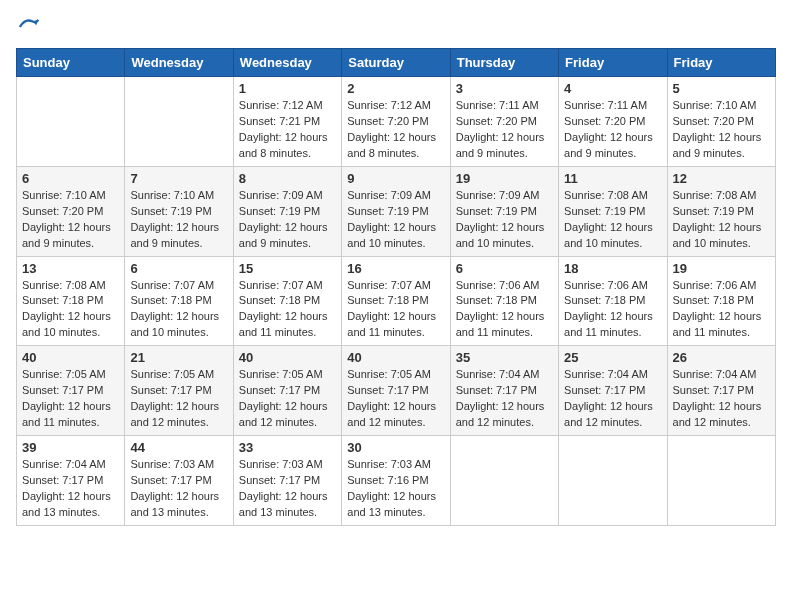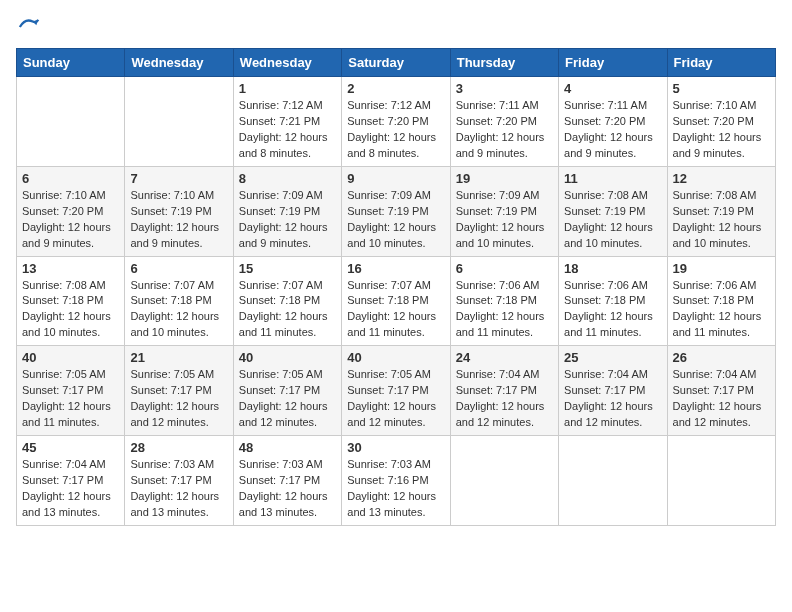--- a/index.html
+++ b/index.html
@@ -266,53 +266,53 @@
 Sunset: 7:17 PM
 Daylight: 12 hours and 12 minutes.</div>
         </td>
         <td>
           <span class="day-number">40</span>
           <div class="day-info" style="white-space: pre-line;">Sunrise: 7:05 AM
 Sunset: 7:17 PM
 Daylight: 12 hours and 12 minutes.</div>
         </td>
         <td>
-          <span class="day-number">24</span>
+          <span class="day-number">35</span>
           <div class="day-info" style="white-space: pre-line;">Sunrise: 7:04 AM
 Sunset: 7:17 PM
 Daylight: 12 hours and 12 minutes.</div>
         </td>
         <td>
           <span class="day-number">25</span>
           <div class="day-info" style="white-space: pre-line;">Sunrise: 7:04 AM
 Sunset: 7:17 PM
 Daylight: 12 hours and 12 minutes.</div>
         </td>
         <td>
           <span class="day-number">26</span>
           <div class="day-info" style="white-space: pre-line;">Sunrise: 7:04 AM
 Sunset: 7:17 PM
 Daylight: 12 hours and 12 minutes.</div>
         </td>
       </tr>
       <tr>
         <td>
-          <span class="day-number">45</span>
+          <span class="day-number">39</span>
           <div class="day-info" style="white-space: pre-line;">Sunrise: 7:04 AM
 Sunset: 7:17 PM
 Daylight: 12 hours and 13 minutes.</div>
         </td>
         <td>
-          <span class="day-number">28</span>
+          <span class="day-number">44</span>
           <div class="day-info" style="white-space: pre-line;">Sunrise: 7:03 AM
 Sunset: 7:17 PM
 Daylight: 12 hours and 13 minutes.</div>
         </td>
         <td>
-          <span class="day-number">48</span>
+          <span class="day-number">33</span>
           <div class="day-info" style="white-space: pre-line;">Sunrise: 7:03 AM
 Sunset: 7:17 PM
 Daylight: 12 hours and 13 minutes.</div>
         </td>
         <td>
           <span class="day-number">30</span>
           <div class="day-info" style="white-space: pre-line;">Sunrise: 7:03 AM
 Sunset: 7:16 PM
 Daylight: 12 hours and 13 minutes.</div>
         </td>

